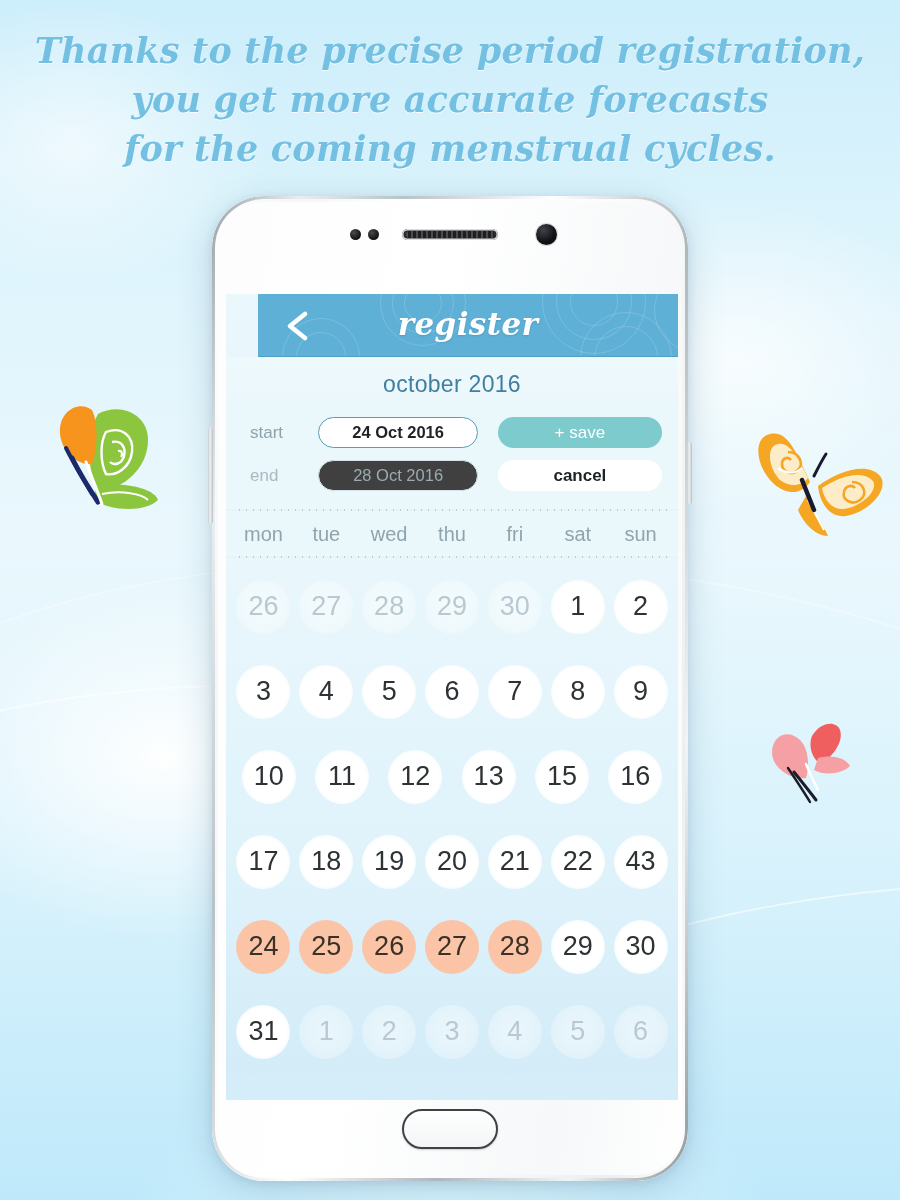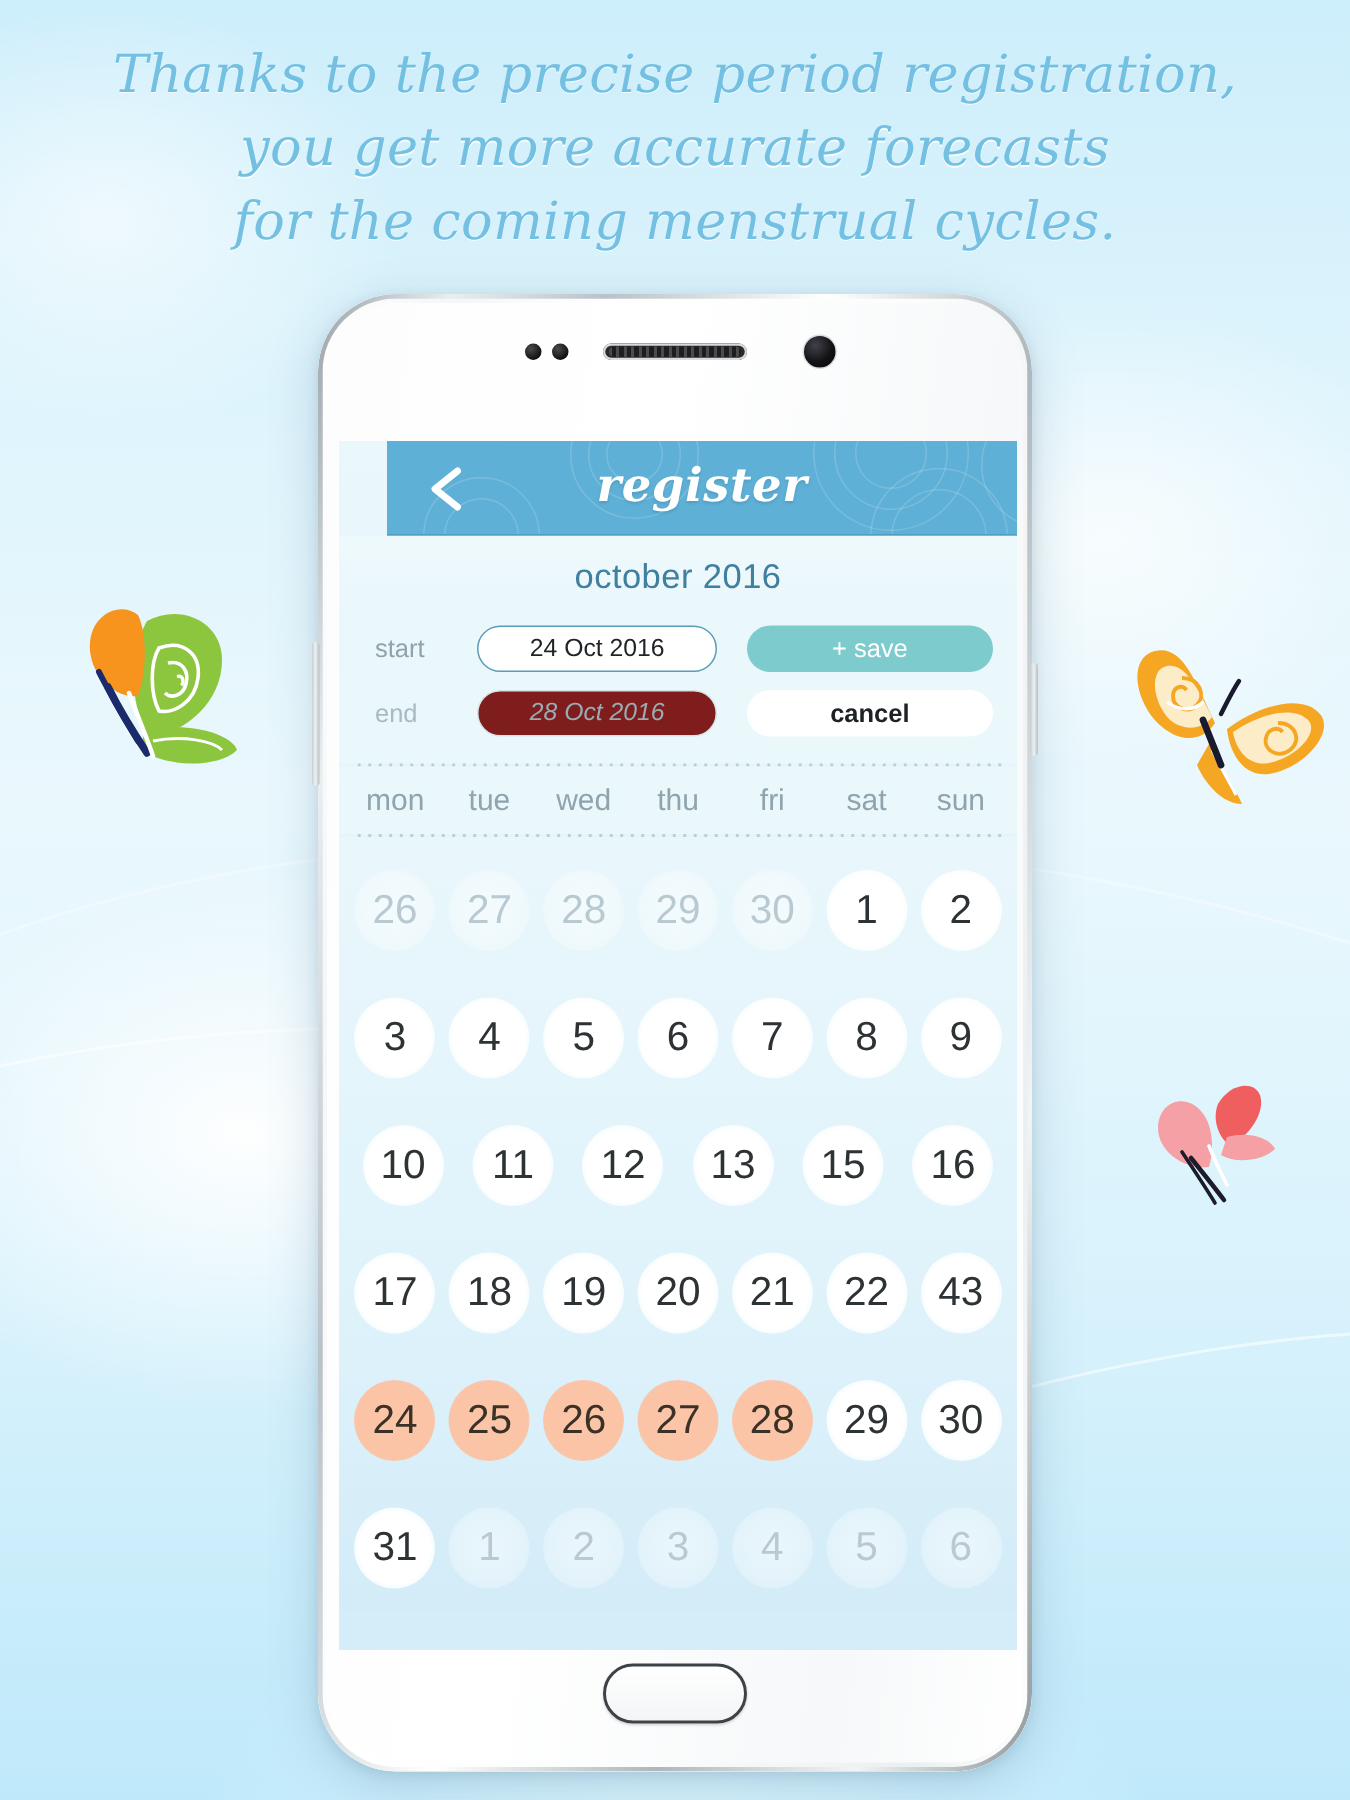--- a/index.html
+++ b/index.html
@@ -39,21 +39,21 @@
 
   
   #headline {
     position: absolute;
     left: 0; top: 26px;
     width: 900px;
     text-align: center;
     color: #74c0e2;
     font-family: "DejaVu Serif", serif;
     font-style: italic;
-    font-weight: normal;
+    font-weight: bold;
     font-size: 36px;
     line-height: 49px;
     letter-spacing: 0.2px;
     text-shadow: 0 1px 0 rgba(255,255,255,0.85);
   }
   #headline .ln { display: block; }
   #headline .ln1 { font-size: 35px; }
   #headline .ln2 { font-size: 35px; }
   #headline .ln3 { font-size: 35px; }
 
@@ -228,27 +228,26 @@
     background: #ffffff;
     display: flex;
     align-items: center;
     justify-content: center;
     font-size: 16.5px;
     cursor: pointer;
   }
   .date-pill.active {
     border: 1.6px solid #5a9db8;
     color: #1f2325;
-    font-weight: normal;
+    font-weight: bold;
   }
   .date-pill.inactive {
     border: 1.4px solid #d7e3e8;
     color: #9aabb3;
-    background: #7f1d1d;
-    font-style: italic;
+    background: #404040;
   }
 
   .action-pill {
     width: 168px;
     height: 31px;
     margin-left: 20px;
     border-radius: 16px;
     display: flex;
     align-items: center;
     justify-content: center;

